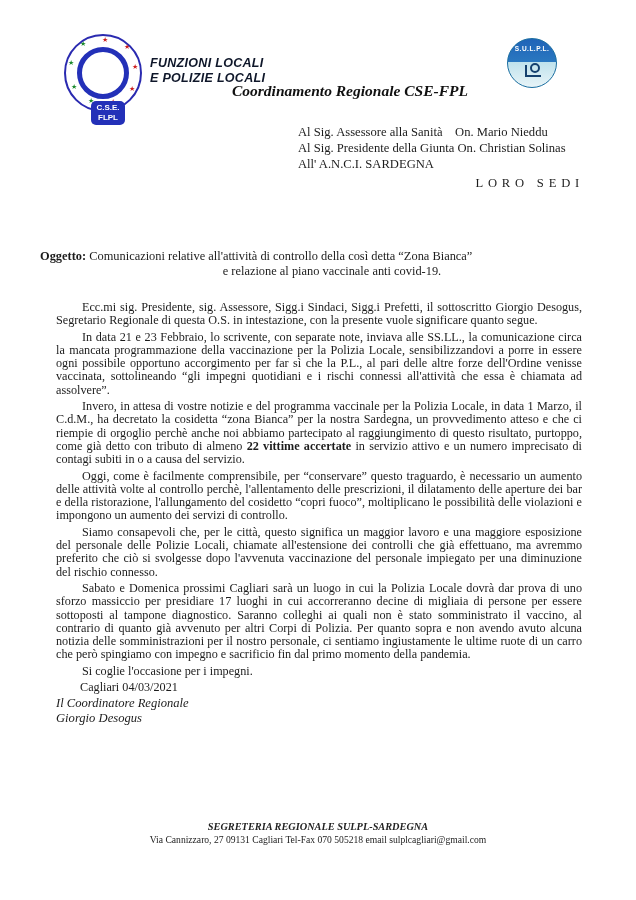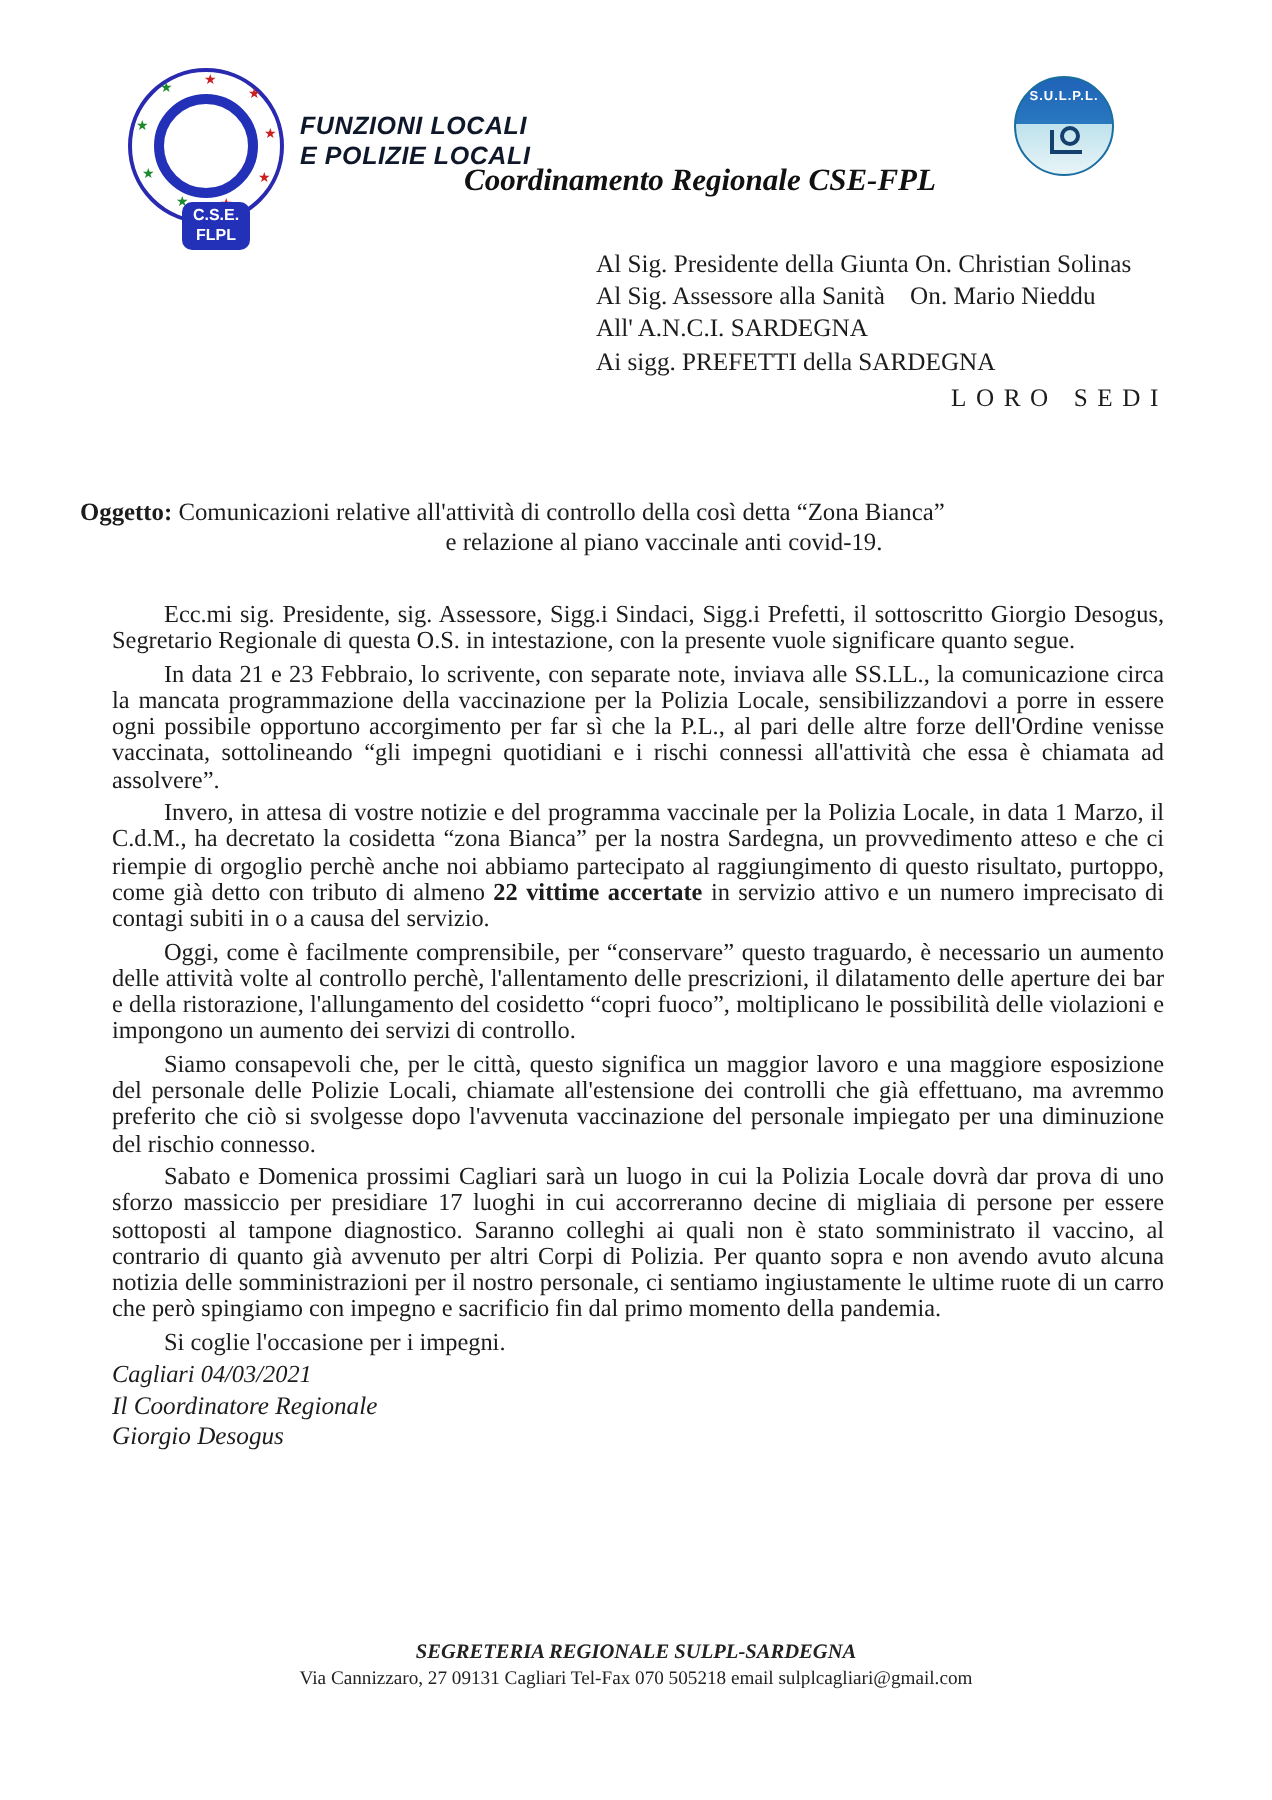--- a/index.html
+++ b/index.html
@@ -92,21 +92,21 @@
   .subject .line2 { margin-left: 57px; text-align: center; }
 
   
   .body-text {
     position: absolute; left: 56px; top: 301px; width: 526px;
     font-size: 12.2px; line-height: 13.3px;
     text-align: justify;
   }
   .body-text p { text-indent: 26px; margin-bottom: 3px; }
   .closing { text-indent: 40px; margin-bottom: 1px; }
-  .place-date { font-style: italic; margin-bottom: 2px; }
+  .place-date { margin-left: 24px; margin-bottom: 2px; }
   .signature { text-align: left; font-style: italic; font-size: 12.6px; line-height: 15px; margin-top: 1px; }
 
   
   .footer {
     position: absolute; left: 0; top: 821px; width: 636px;
     text-align: center; color: #222;
   }
   .footer .f1 { font-weight: bold; font-style: italic; font-size: 10.3px; }
   .footer .f2 { font-size: 9.6px; margin-top: 2px; }
 </style>
@@ -139,24 +139,23 @@
   </div>
 
   <div class="coord-title">Coordinamento Regionale CSE-FPL</div>
 
   <div class="logo-sulpl">
     <span class="sulpl-label">S.U.L.P.L.</span>
     <span class="emblem"></span>
   </div>
 
   <div class="recipients">
+    <div>Al Sig. Assessore alla Sanità&nbsp;&nbsp;&nbsp; On. Mario Nieddu</div>
     <div>Al Sig. Presidente della Giunta On. Christian Solinas</div>
-    <div>Al Sig. Assessore alla Sanità&nbsp;&nbsp;&nbsp; On. Mario Nieddu</div>
     <div>All' A.N.C.I. SARDEGNA</div>
-    <div>Ai sigg. PREFETTI della SARDEGNA</div>
     <div class="loro-sedi">LORO SEDI</div>
   </div>
 
   <div class="subject">
     <div>
       <span class="label">Oggetto:</span>
       <span>Comunicazioni relative all'attività di controllo della così detta “Zona Bianca”</span>
     </div>
     <div class="line2">e relazione al piano vaccinale anti covid-19.</div>
   </div>

